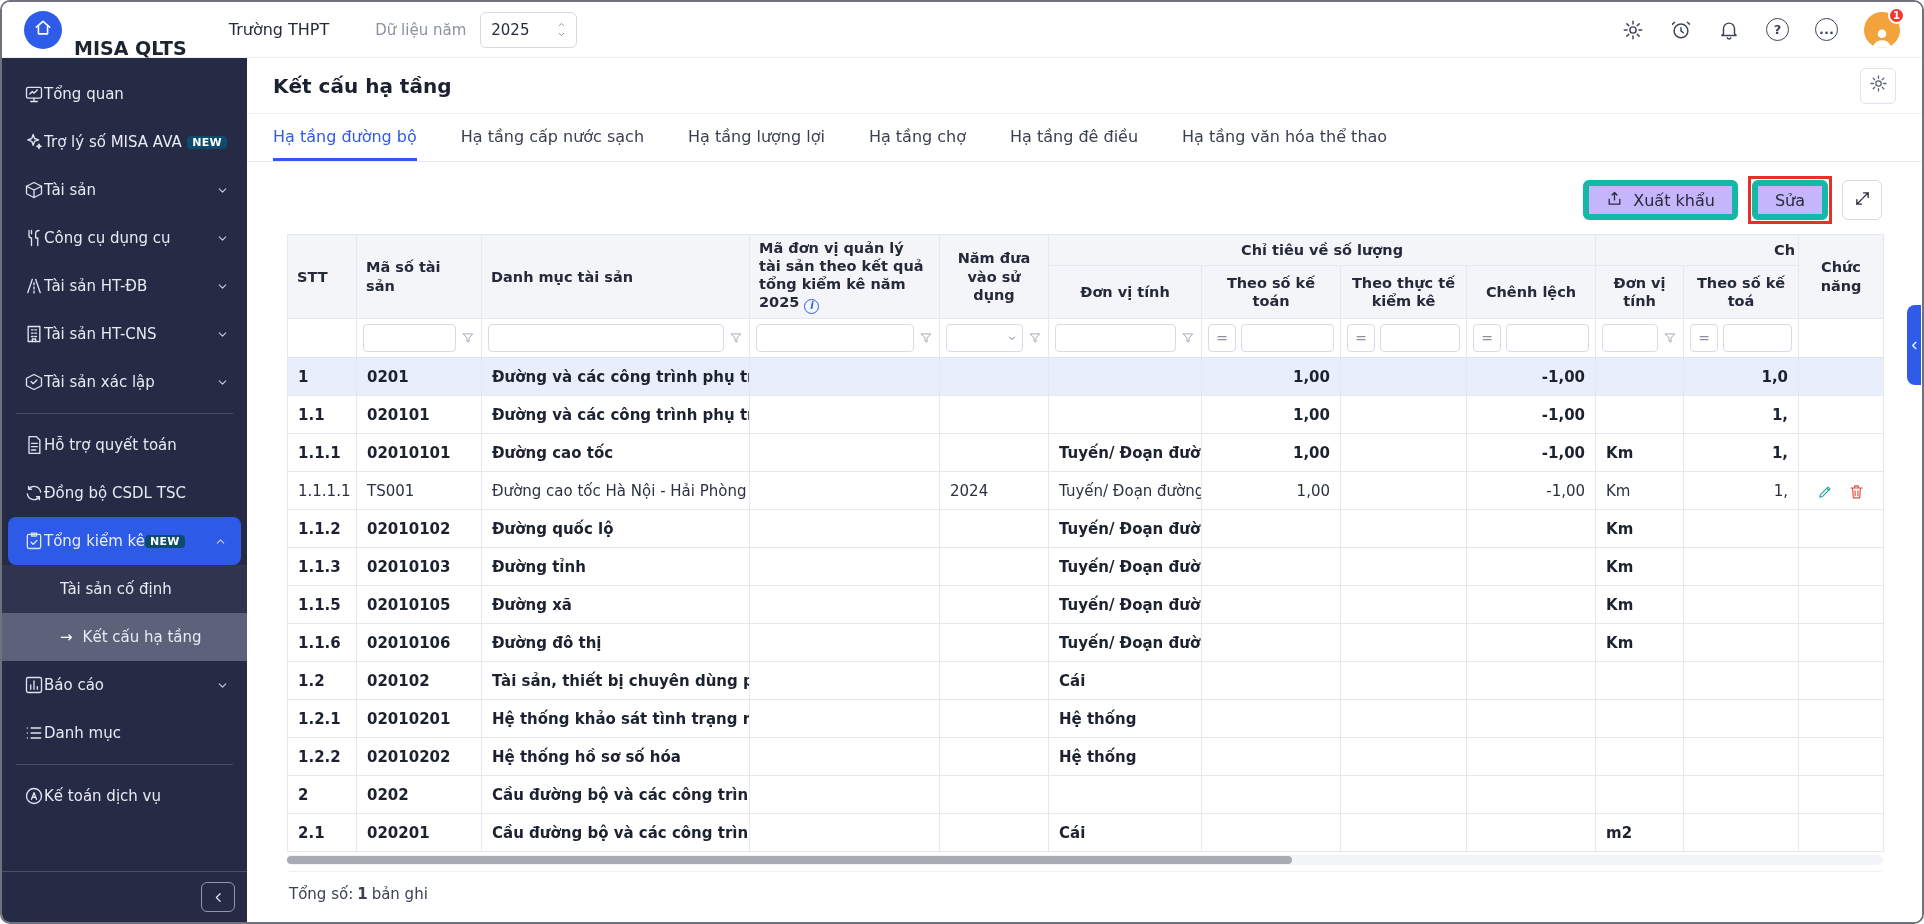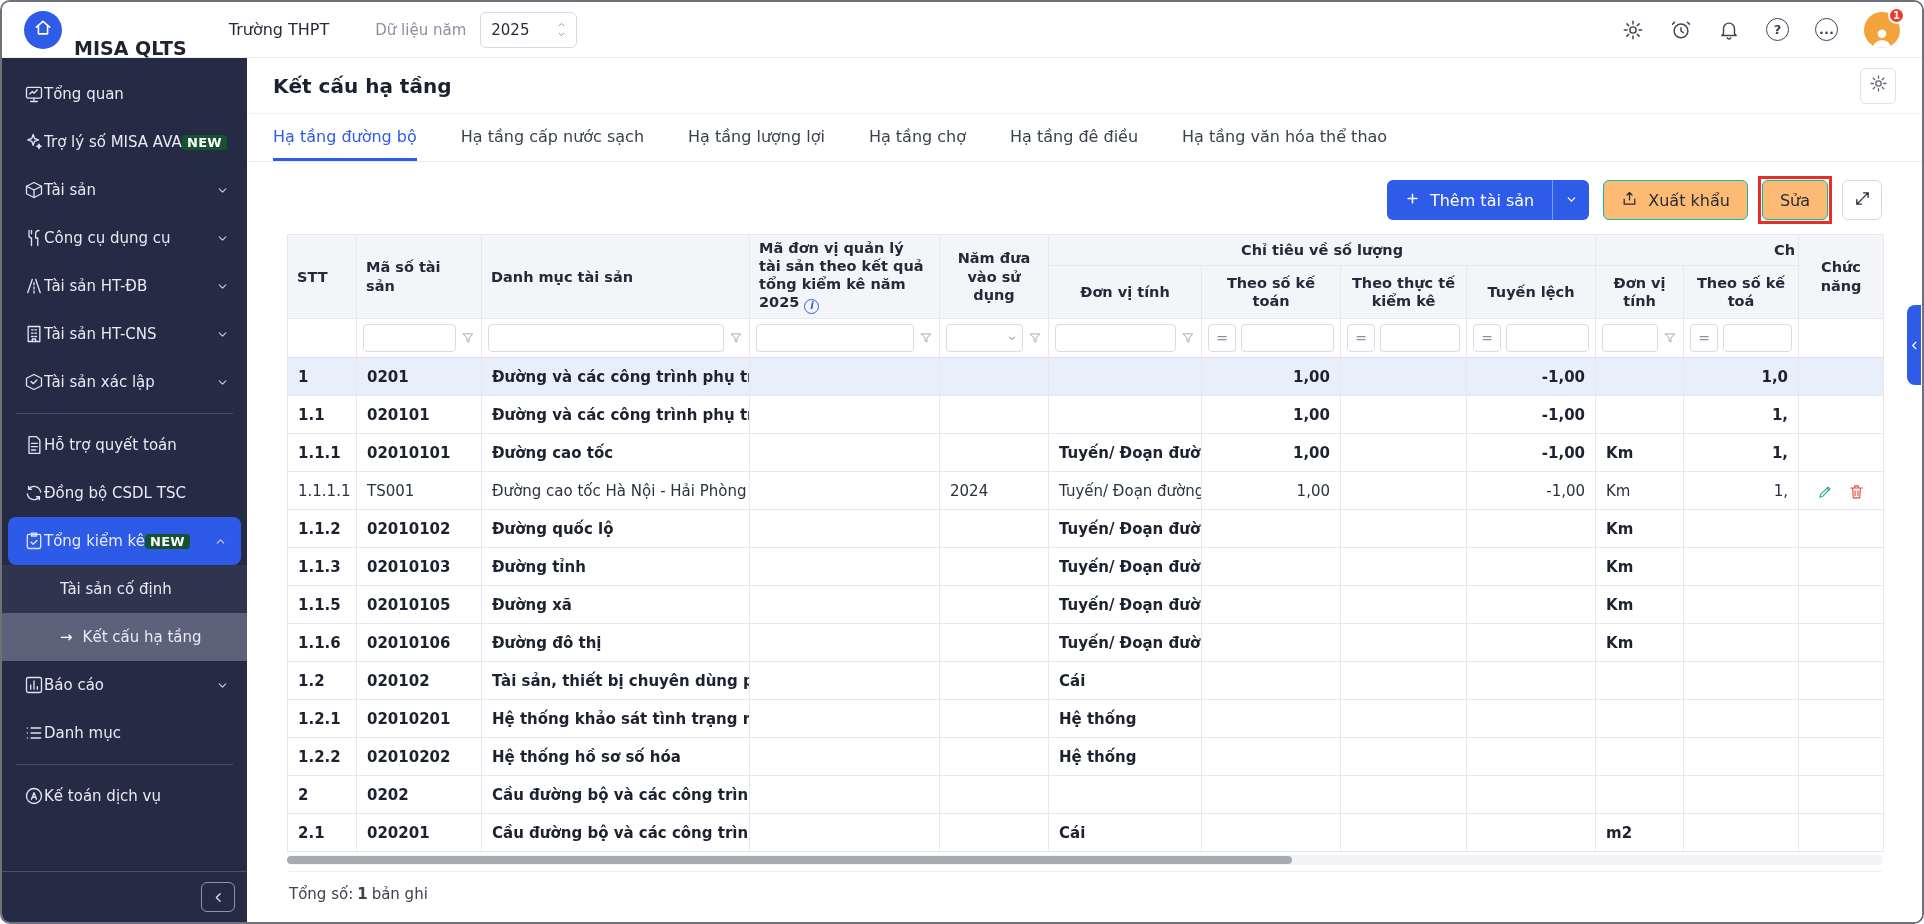--- a/index.html
+++ b/index.html
@@ -25,21 +25,21 @@
   
   .body { flex:1; display:flex; min-height:0; }
 
   
   .sidebar { width:245px; flex:0 0 auto; background:#262B45; color:#E8EAF4; display:flex; flex-direction:column; padding-top:12px; }
   .side-item { height:48px; display:flex; align-items:center; padding:0 14px 0 22px; font-size:15px; cursor:pointer; }
   .side-item.active { background:#2D5BE8; margin:0 6px; border-radius:8px; padding:0 10px 0 16px; }
   .sicon { display:flex; color:#DFE3F2; flex:0 0 auto; }
   .slabel { white-space:nowrap; overflow:hidden; }
   .schev { margin-left:auto; display:flex; color:#c9cedf; padding-right:4px; }
-  .badge-new { background:#14532d; color:#fff; font-size:13px; font-weight:700; padding:0 5px; border-radius:4px; letter-spacing:.3px; flex:0 0 auto; }
+  .badge-new { background:#0c4a6e; color:#fff; font-size:11px; font-weight:700; padding:0 5px; border-radius:4px; letter-spacing:.3px; flex:0 0 auto; }
   .badge-new.push { margin-left:auto; margin-right:6px; }
   .side-sub { height:48px; display:flex; align-items:center; padding-left:58px; font-size:15px; background:#30354F; cursor:pointer; gap:10px; }
   .side-sub.active { background:#5C627A; }
   .subarrow { font-size:15px; color:#fff; }
   .sep { height:1px; background:rgba(255,255,255,.16); margin:7px 14px; }
   .side-bottom { margin-top:auto; border-top:1px solid rgba(255,255,255,.18); padding:10px 12px; display:flex; justify-content:flex-end; }
   .collapse-btn { width:34px; height:30px; border:1px solid rgba(255,255,255,.5); border-radius:6px; display:flex; align-items:center; justify-content:center; color:#dfe3f0; cursor:pointer; }
 
   
   .main { flex:1; display:flex; flex-direction:column; min-width:0; background:#fff; }
@@ -49,21 +49,21 @@
   .tabbar { display:flex; gap:44px; padding:0 26px; border-bottom:1px solid #E8EAF0; height:48px; flex:0 0 auto; align-items:stretch; }
   .tab { display:flex; align-items:center; font-size:16px; color:#3a4150; border-bottom:3px solid transparent; cursor:pointer; white-space:nowrap; }
   .tab.active { color:#2E5BE8; border-bottom-color:#2E5BE8; font-weight:500; }
 
   .content { flex:1; display:flex; flex-direction:column; padding:0 40px; min-width:0; }
   .toolbar { display:flex; justify-content:flex-end; align-items:center; gap:14px; padding:18px 0 14px; }
   .btn-primary { display:flex; align-items:center; height:40px; background:#2E5BE8; color:#fff; border-radius:6px; font-size:16px; overflow:hidden; cursor:pointer; }
   .btn-primary .main-seg { display:flex; align-items:center; gap:10px; padding:0 18px; }
   .btn-primary .divider { width:1px; align-self:stretch; background:rgba(255,255,255,.4); }
   .btn-primary .dd-seg { width:36px; align-self:stretch; display:flex; align-items:center; justify-content:center; }
-  .btn { display:flex; align-items:center; gap:10px; height:40px; border:1px solid #14b8a6; border-radius:6px; background:#fdba74; padding:0 17px; font-size:16px; color:#262c38; font-family:inherit; cursor:pointer; }
+  .btn { display:flex; align-items:center; gap:10px; height:40px; border:6px solid #14b8a6; border-radius:6px; background:#c4b5fd; padding:0 17px; font-size:16px; color:#262c38; font-family:inherit; cursor:pointer; }
   .annot { position:relative; display:inline-flex; }
   .annot::after { content:""; position:absolute; inset:-4px; border:3px solid #E53026; pointer-events:none; }
   .icon-btn { width:40px; height:40px; border:1px solid #d6d9e2; border-radius:6px; background:#fff; display:flex; align-items:center; justify-content:center; color:#2a3040; cursor:pointer; }
 
   
   .table-wrap { min-width:0; }
   table.grid { border-collapse:collapse; table-layout:fixed; width:1596px; border:1px solid #E3E6ED; }
   .grid th, .grid td { border:1px solid #E6E8EF; overflow:hidden; }
   .grid thead th { background:#F4F5F9; font-size:14.5px; font-weight:700; color:#242a3a; padding:4px 9px; text-align:center; vertical-align:middle; white-space:normal; line-height:1.25; }
   .grid thead th.hl { text-align:left; }
@@ -347,34 +347,20 @@
           <div class="tab active">Hạ tầng đường bộ</div>
           <div class="tab">Hạ tầng cấp nước sạch</div>
           <div class="tab">Hạ tầng lượng lợi</div>
           <div class="tab">Hạ tầng chợ</div>
           <div class="tab">Hạ tầng đê điều</div>
           <div class="tab">Hạ tầng văn hóa thể thao</div>
         </div>
 
       <div class="content">
         <div class="toolbar">
-          <div class="btn-primary">
-            <span class="main-seg">
-                <span><svg width="15" height="15" viewBox="0 0 24 24" fill="none" stroke="currentColor" stroke-width="2.4" stroke-linecap="round" stroke-linejoin="round">
-                    <path d="M12 5v14M5 12h14"></path>
-                  </svg></span>
-                <span>Thêm tài sản</span>
-              </span>
-            <span class="divider"></span>
-            <span class="dd-seg">
-                <span><svg width="13" height="13" viewBox="0 0 24 24" fill="none" stroke="currentColor" stroke-width="2.4" stroke-linecap="round" stroke-linejoin="round">
-                    <path d="M6 9l6 6 6-6"></path>
-                  </svg></span>
-              </span>
-          </div>
           <button class="btn">
               <span><svg width="17" height="17" viewBox="0 0 24 24" fill="none" stroke="currentColor" stroke-width="1.8" stroke-linecap="round" stroke-linejoin="round">
                   <path d="M12 14V3.5M8.5 7L12 3.5 15.5 7"></path>
                   <path d="M4.5 13v7h15v-7"></path>
                 </svg></span>
               <span>Xuất khẩu</span>
             </button>
           <span class="annot">
             <button class="btn">
                 <span>Sửa</span>
@@ -411,21 +397,21 @@
                   <th rowspan="2" class="hl">Mã đơn vị quản lý tài sản theo kết quả tổng kiểm kê năm 2025<span class="info">i</span></th>
                   <th rowspan="2">Năm đưa vào sử dụng</th>
                   <th colspan="4" class="group">Chỉ tiêu về số lượng</th>
                   <th colspan="2" class="group g2">Ch</th>
                   <th rowspan="2">Chức năng</th>
                 </tr>
                 <tr>
                   <th class="sub">Đơn vị tính</th>
                   <th class="sub">Theo số kế toán</th>
                   <th class="sub">Theo thực tế kiểm kê</th>
-                  <th class="sub">Tuyến lệch</th>
+                  <th class="sub">Chênh lệch</th>
                   <th class="sub">Đơn vị tính</th>
                   <th class="sub">Theo số kế toá</th>
                 </tr>
                 <tr class="filters">
                   <td></td>
                   <td>
                     <div class="fi">
                       <input class="flt" style="">
                       <span class="fun">
                         <svg width="14" height="14" viewBox="0 0 24 24" fill="none" stroke="currentColor" stroke-width="1.5" stroke-linecap="round" stroke-linejoin="round">

